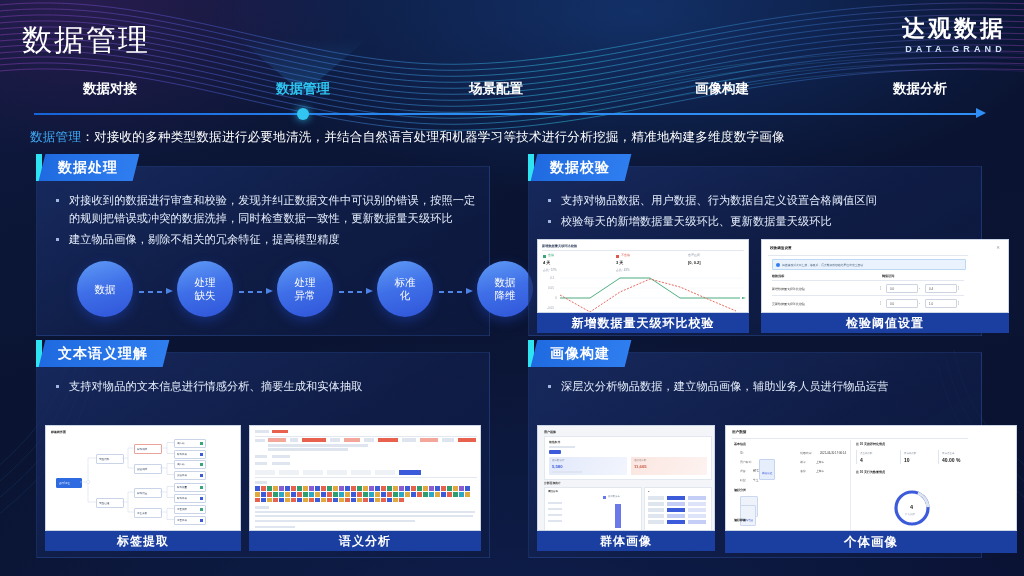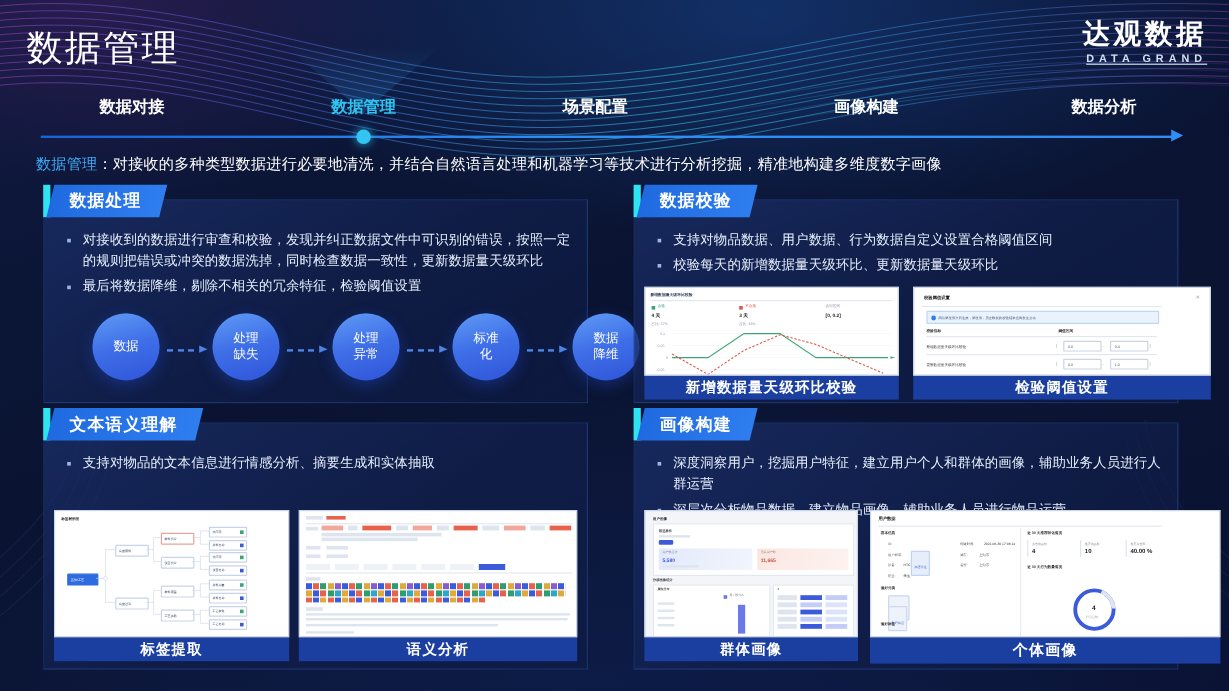--- a/index.html
+++ b/index.html
@@ -21,21 +21,21 @@
   }
   .wavelayer{position:absolute;left:0;top:0;width:1024px;height:576px;pointer-events:none;}
 
   
   .page-title{
     position:absolute;left:22px;top:20px;
     font-size:30px;font-weight:400;letter-spacing:2px;color:#ffffff;
   }
   .brand{position:absolute;right:18px;top:16px;text-align:right;}
   .brand-cn{font-size:23px;font-weight:700;letter-spacing:3px;color:#ffffff;line-height:1.1;}
-  .brand-en{font-size:9px;font-weight:700;letter-spacing:4.2px;color:#cfe0f5;margin-top:3px;text-decoration:underline;}
+  .brand-en{font-size:9px;font-weight:700;letter-spacing:4.2px;color:#cfe0f5;margin-top:3px;}
 
   
   .nav{position:absolute;left:0;top:80px;width:1024px;height:46px;}
   .nav-item{
     position:absolute;top:0;transform:translateX(-50%);
     font-size:13.5px;font-weight:700;color:#ffffff;white-space:nowrap;
   }
   .nav-item.active{color:#2ec4f0;}
   .nav-cone{
     position:absolute;top:-42px;width:130px;height:56px;transform:translateX(-50%);
@@ -221,21 +221,21 @@
   <div class="card tl">
     <div class="tag">
       <div class="tag-bar"></div>
       <div class="tag-body">
           <span>数据处理</span>
         </div>
     </div>
 
     <div class="bullets">
       <div class="bullet">对接收到的数据进行审查和校验，发现并纠正数据文件中可识别的错误，按照一定的规则把错误或冲突的数据洗掉，同时检查数据一致性，更新数据量天级环比</div>
-      <div class="bullet">最后将数据降维，剔除不相关的冗余特征，检验阈值设置</div>
+      <div class="bullet">建立物品画像，剔除不相关的冗余特征，提高模型精度</div>
     </div>
 
     <div class="flow">
       <div class="node" style="left:32px;">
         <div class="lbl">
           <div>数据</div>
         </div>
       </div>
       <div class="arrow" style="left:94px;">
         <div class="dash"></div>
@@ -542,21 +542,20 @@
 
   <div class="card br">
     <div class="tag">
       <div class="tag-bar"></div>
       <div class="tag-body">
           <span>画像构建</span>
         </div>
     </div>
 
     <div class="bullets">
-      <div class="bullet">深度洞察用户，挖掘用户特征，建立用户个人和群体的画像，辅助业务人员进行人群运营</div>
       <div class="bullet">深层次分析物品数据，建立物品画像，辅助业务人员进行物品运营</div>
     </div>
 
     <div class="thumbwrap" style="left:8px;top:72px;width:178px;">
       <div class="thumb" style="height:106px;background:#f3f5f9;">
         <div class="mini mt b" style="left:6px;top:4px;font-size:3px;color:#333;">用户画像</div>
 
         <div class="mini" style="left:6px;top:10px;width:166px;height:42px;background:#fff;border:0.5px solid #e3e8f0;">
           <span class="mt b" style="position:absolute;left:4px;top:3px;font-size:2.8px;color:#444;">筛选条件</span>
           <span class="mini bar" style="left:4px;top:9px;width:26px;height:2.2px;"></span>

